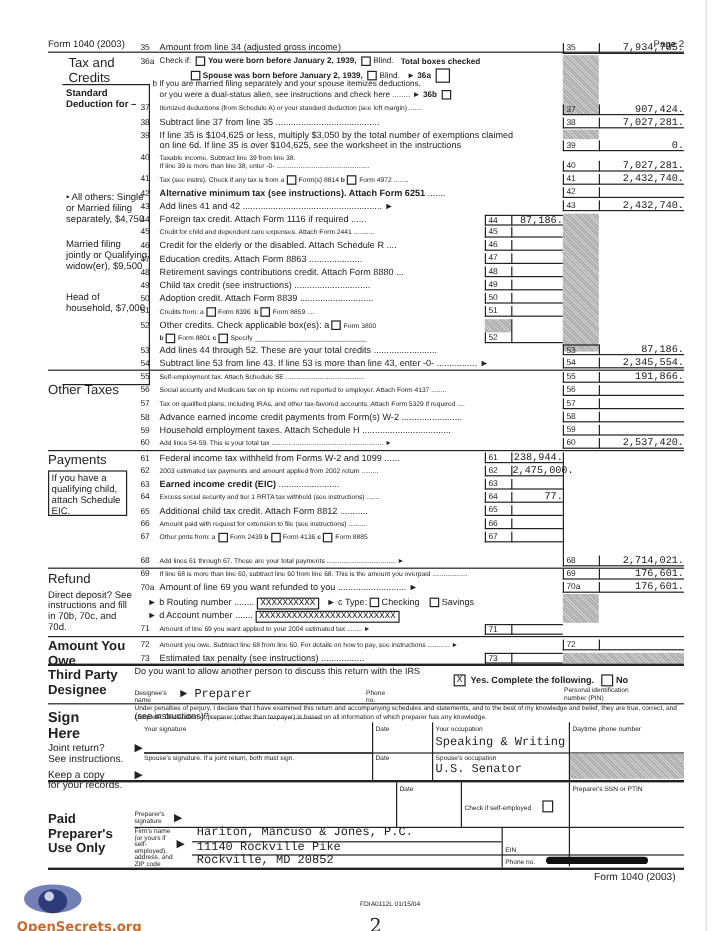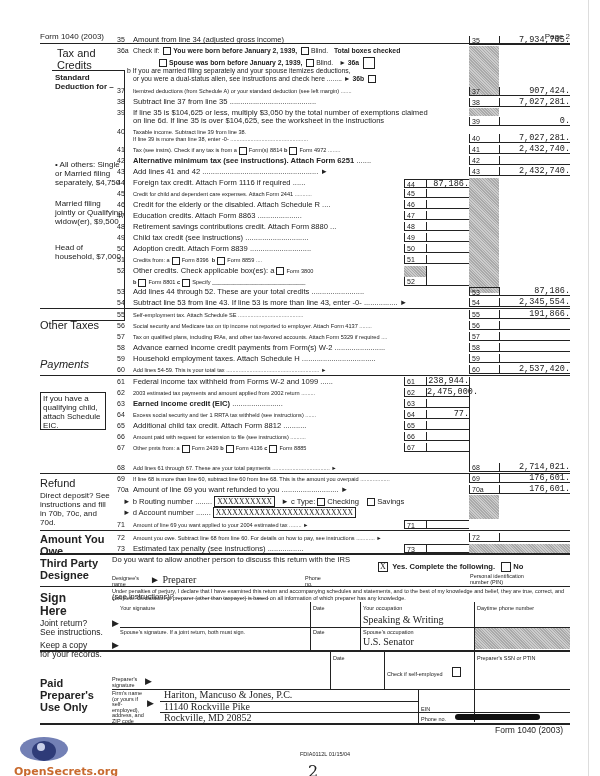--- a/index.html
+++ b/index.html
@@ -18,21 +18,21 @@
   .big { font-size: 7.6px; }
   .sm { font-size: 5.6px; }
   .rc { position: absolute; left: 429px; width: 30px; height: 9px; border-left: 1px solid #222; border-bottom: 1px solid #222; font-size: 7px; padding-left: 2px; line-height: 9px; }
   .rv { position: absolute; left: 459px; width: 71px; height: 9px; border-left: 1px solid #222; font-family: "Liberation Mono", monospace; font-size: 8.5px; text-align: right; line-height: 9px; border-bottom: 1px solid #222; }
   .mc { position: absolute; left: 364px; width: 22px; height: 9px; border: 1px solid #222; border-right: none; border-top: none; font-size: 7px; padding-left: 2px; line-height: 9px; }
   .mv { position: absolute; left: 386px; width: 43px; height: 9px; border-left: 1px solid #222; border-bottom: 1px solid #222; font-family: "Liberation Mono", monospace; font-size: 8.5px; text-align: right; line-height: 9px; }
   .mvw { position: absolute; left: 386px; width: 43px; height: 9px; border-left: 1px solid #222; border-bottom: 1px solid #222; }
   .shade { position: absolute; background: repeating-linear-gradient(45deg,#aaa 0 1px,#ccc 1px 2px); }
   .cb { display: inline-block; width: 8px; height: 8px; border: 1px solid #222; vertical-align: middle; margin: 0 2px; }
   .hr { position: absolute; height: 1px; background: #222; }
-  .mono { font-family: Liberation Serif, serif; }
+  .mono { font-family: Liberation Mono, monospace; }
   .sig { position: absolute; font-size: 5.5px; }
   .footer { position: absolute; font-size: 5.5px; }
 </style>
 </head>
 <body>
 
 <div class="rborder"></div>
 
 <div class="page">
 
@@ -172,21 +172,21 @@
 
   <div class="ln big" style="top:333px;"><span class="n">59</span><span>Household employment taxes. Attach Schedule H</span> ...................................</div>
   <div class="rc" style="top:332px;">59</div>
   <div class="rv" style="top:332px;"></div>
 
   <div class="ln sm" style="top:344px;"><span class="n big">60</span><span>Add lines 54-59. This is your total tax</span> ............................................................ ►</div>
   <div class="rc" style="top:343px;">60</div>
   <div class="rv" style="top:343px;">2,537,420.</div>
   <div class="hr" style="left:0;top:353px;width:530px;"></div>
 
-  <div class="sec" style="top:336px;font-style:italic;">Payments</div>
+  <div class="sec" style="top:356px;">Payments</div>
   <div class="box" style="left:0;top:370px;width:66px;height:38px;">
     <div class="secsmall" style="left:2px;top:1px;width:62px;">If you have a qualifying child, attach Schedule EIC.</div>
   </div>
 
   <div class="ln big" style="top:356px;"><span class="n">61</span><span>Federal income tax withheld from Forms W-2 and 1099</span> ......</div>
   <div class="mc" style="top:355px;">61</div>
   <div class="mv" style="top:355px;">238,944.</div>
 
   <div class="ln sm" style="top:367px;"><span class="n big">62</span><span>2003 estimated tax payments and amount applied from 2002 return</span> .........</div>
   <div class="mc" style="top:366px;">62</div>

